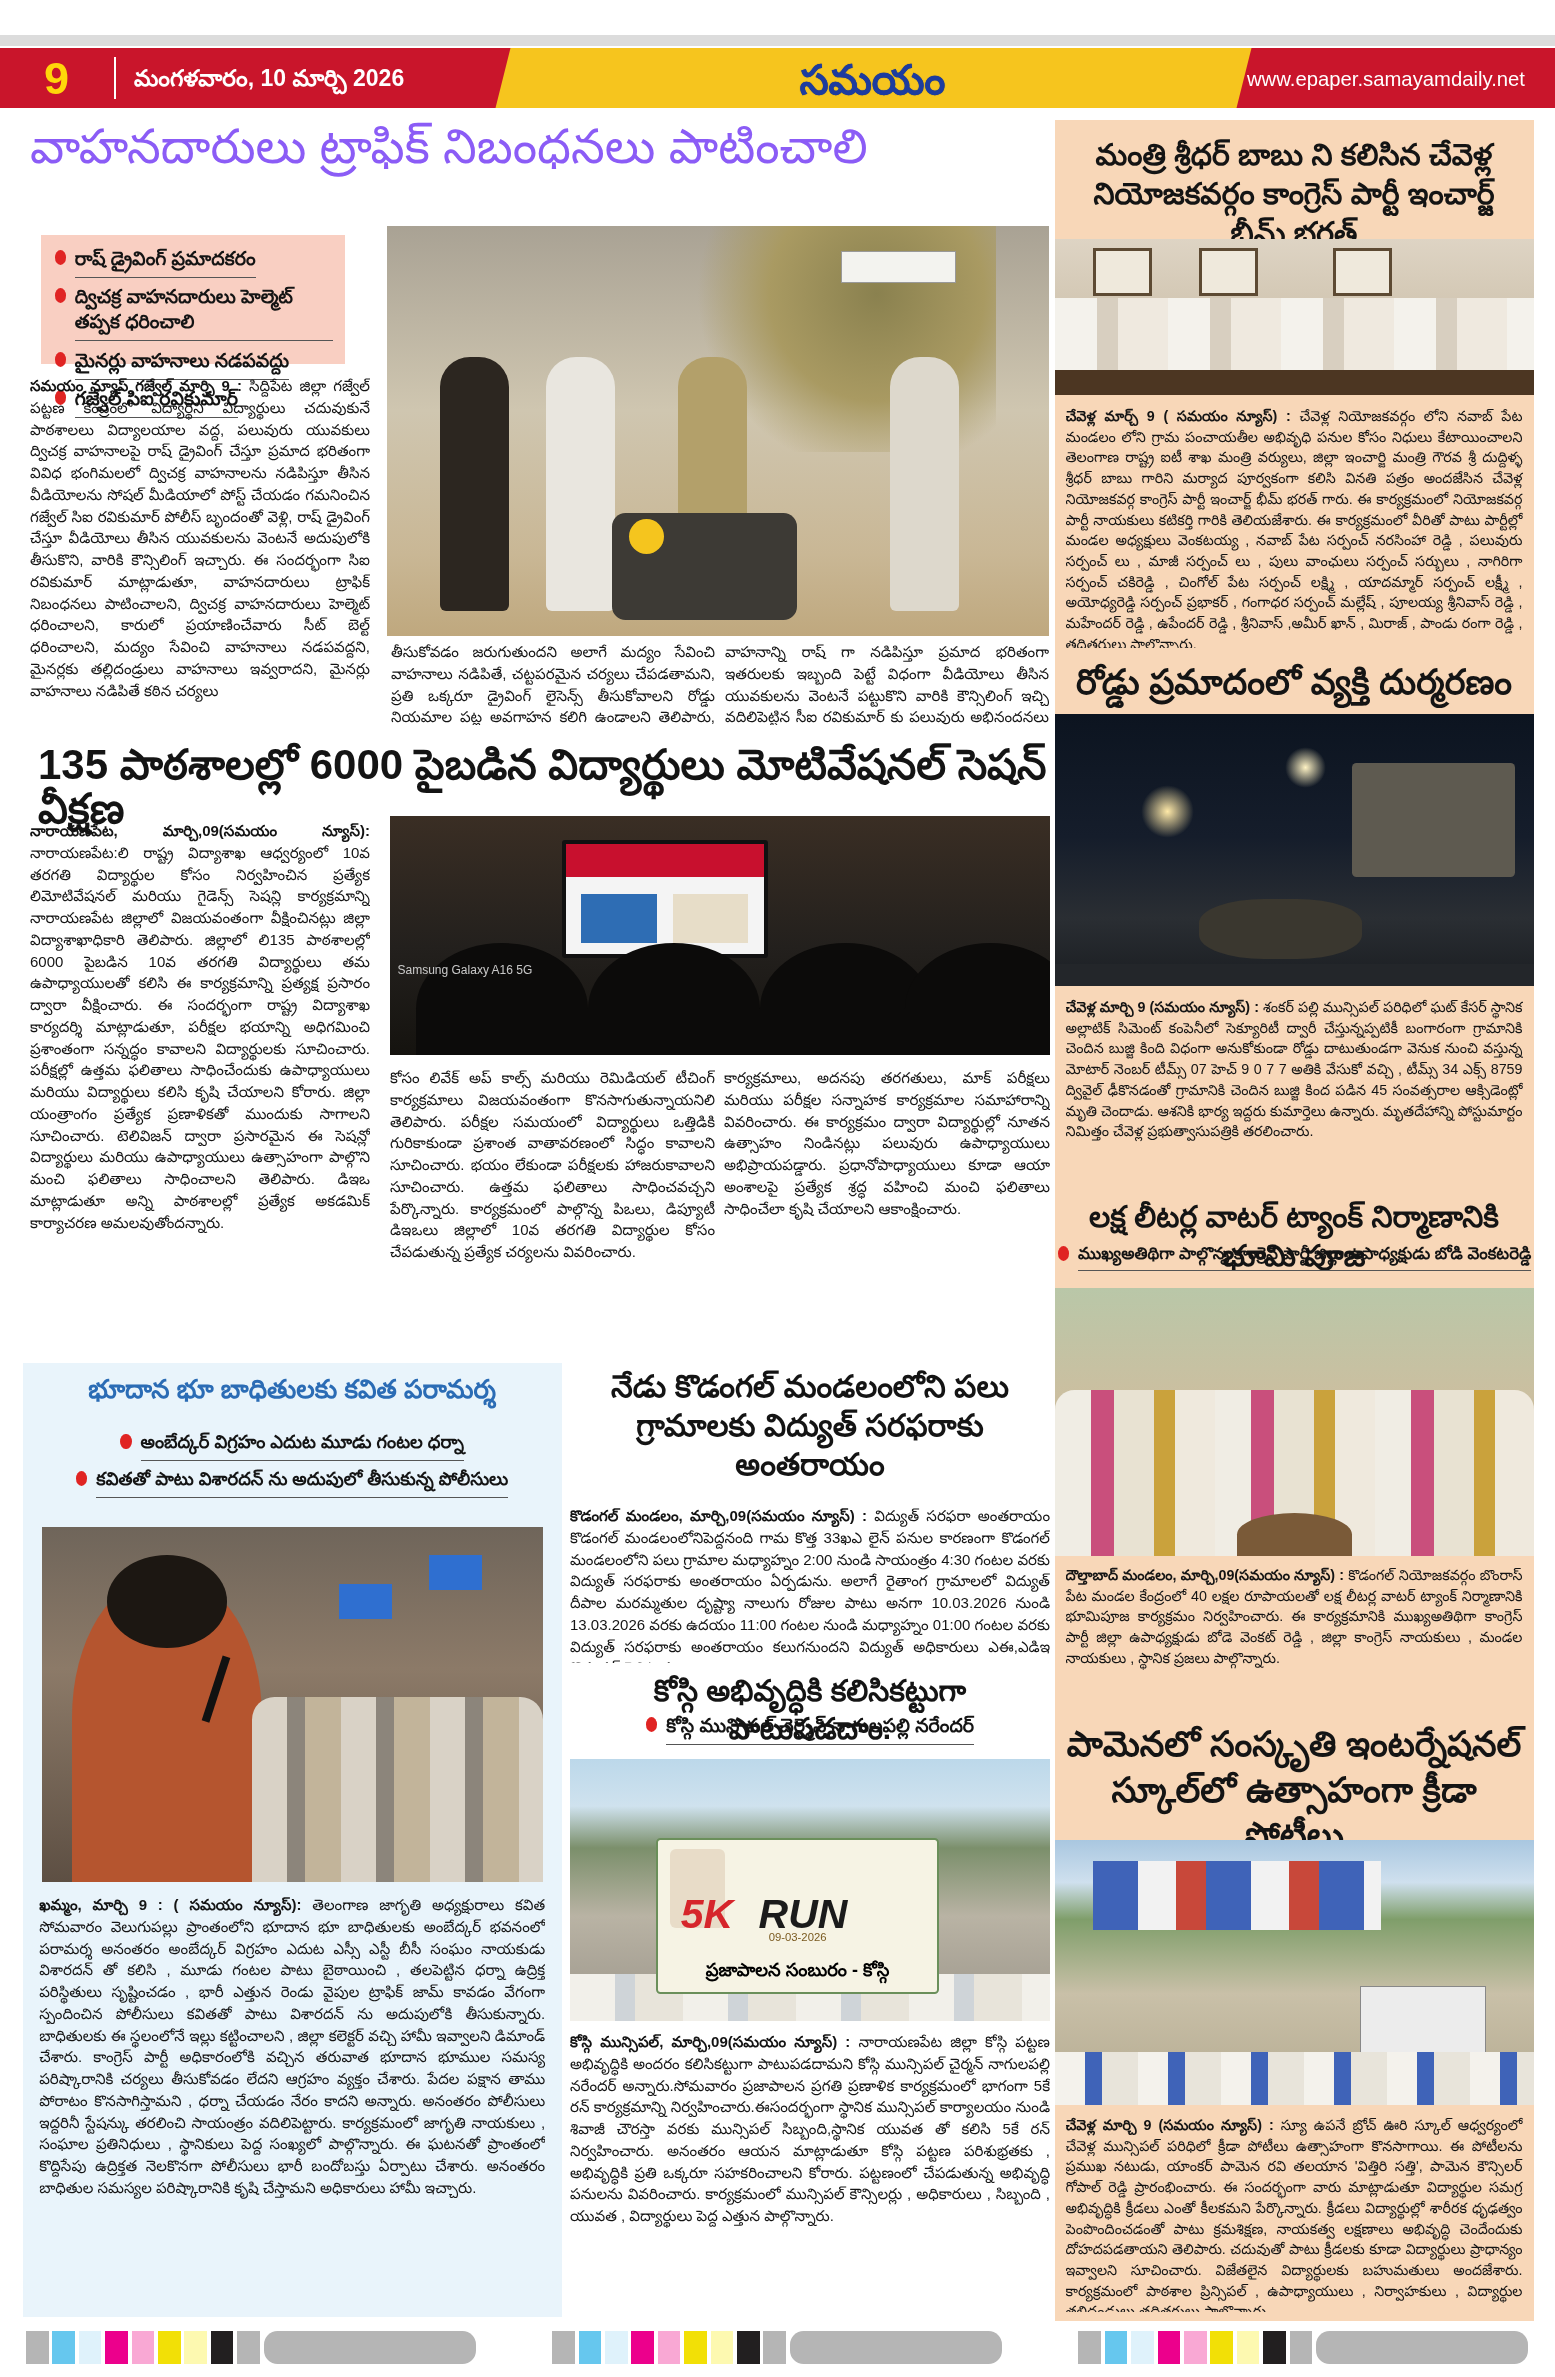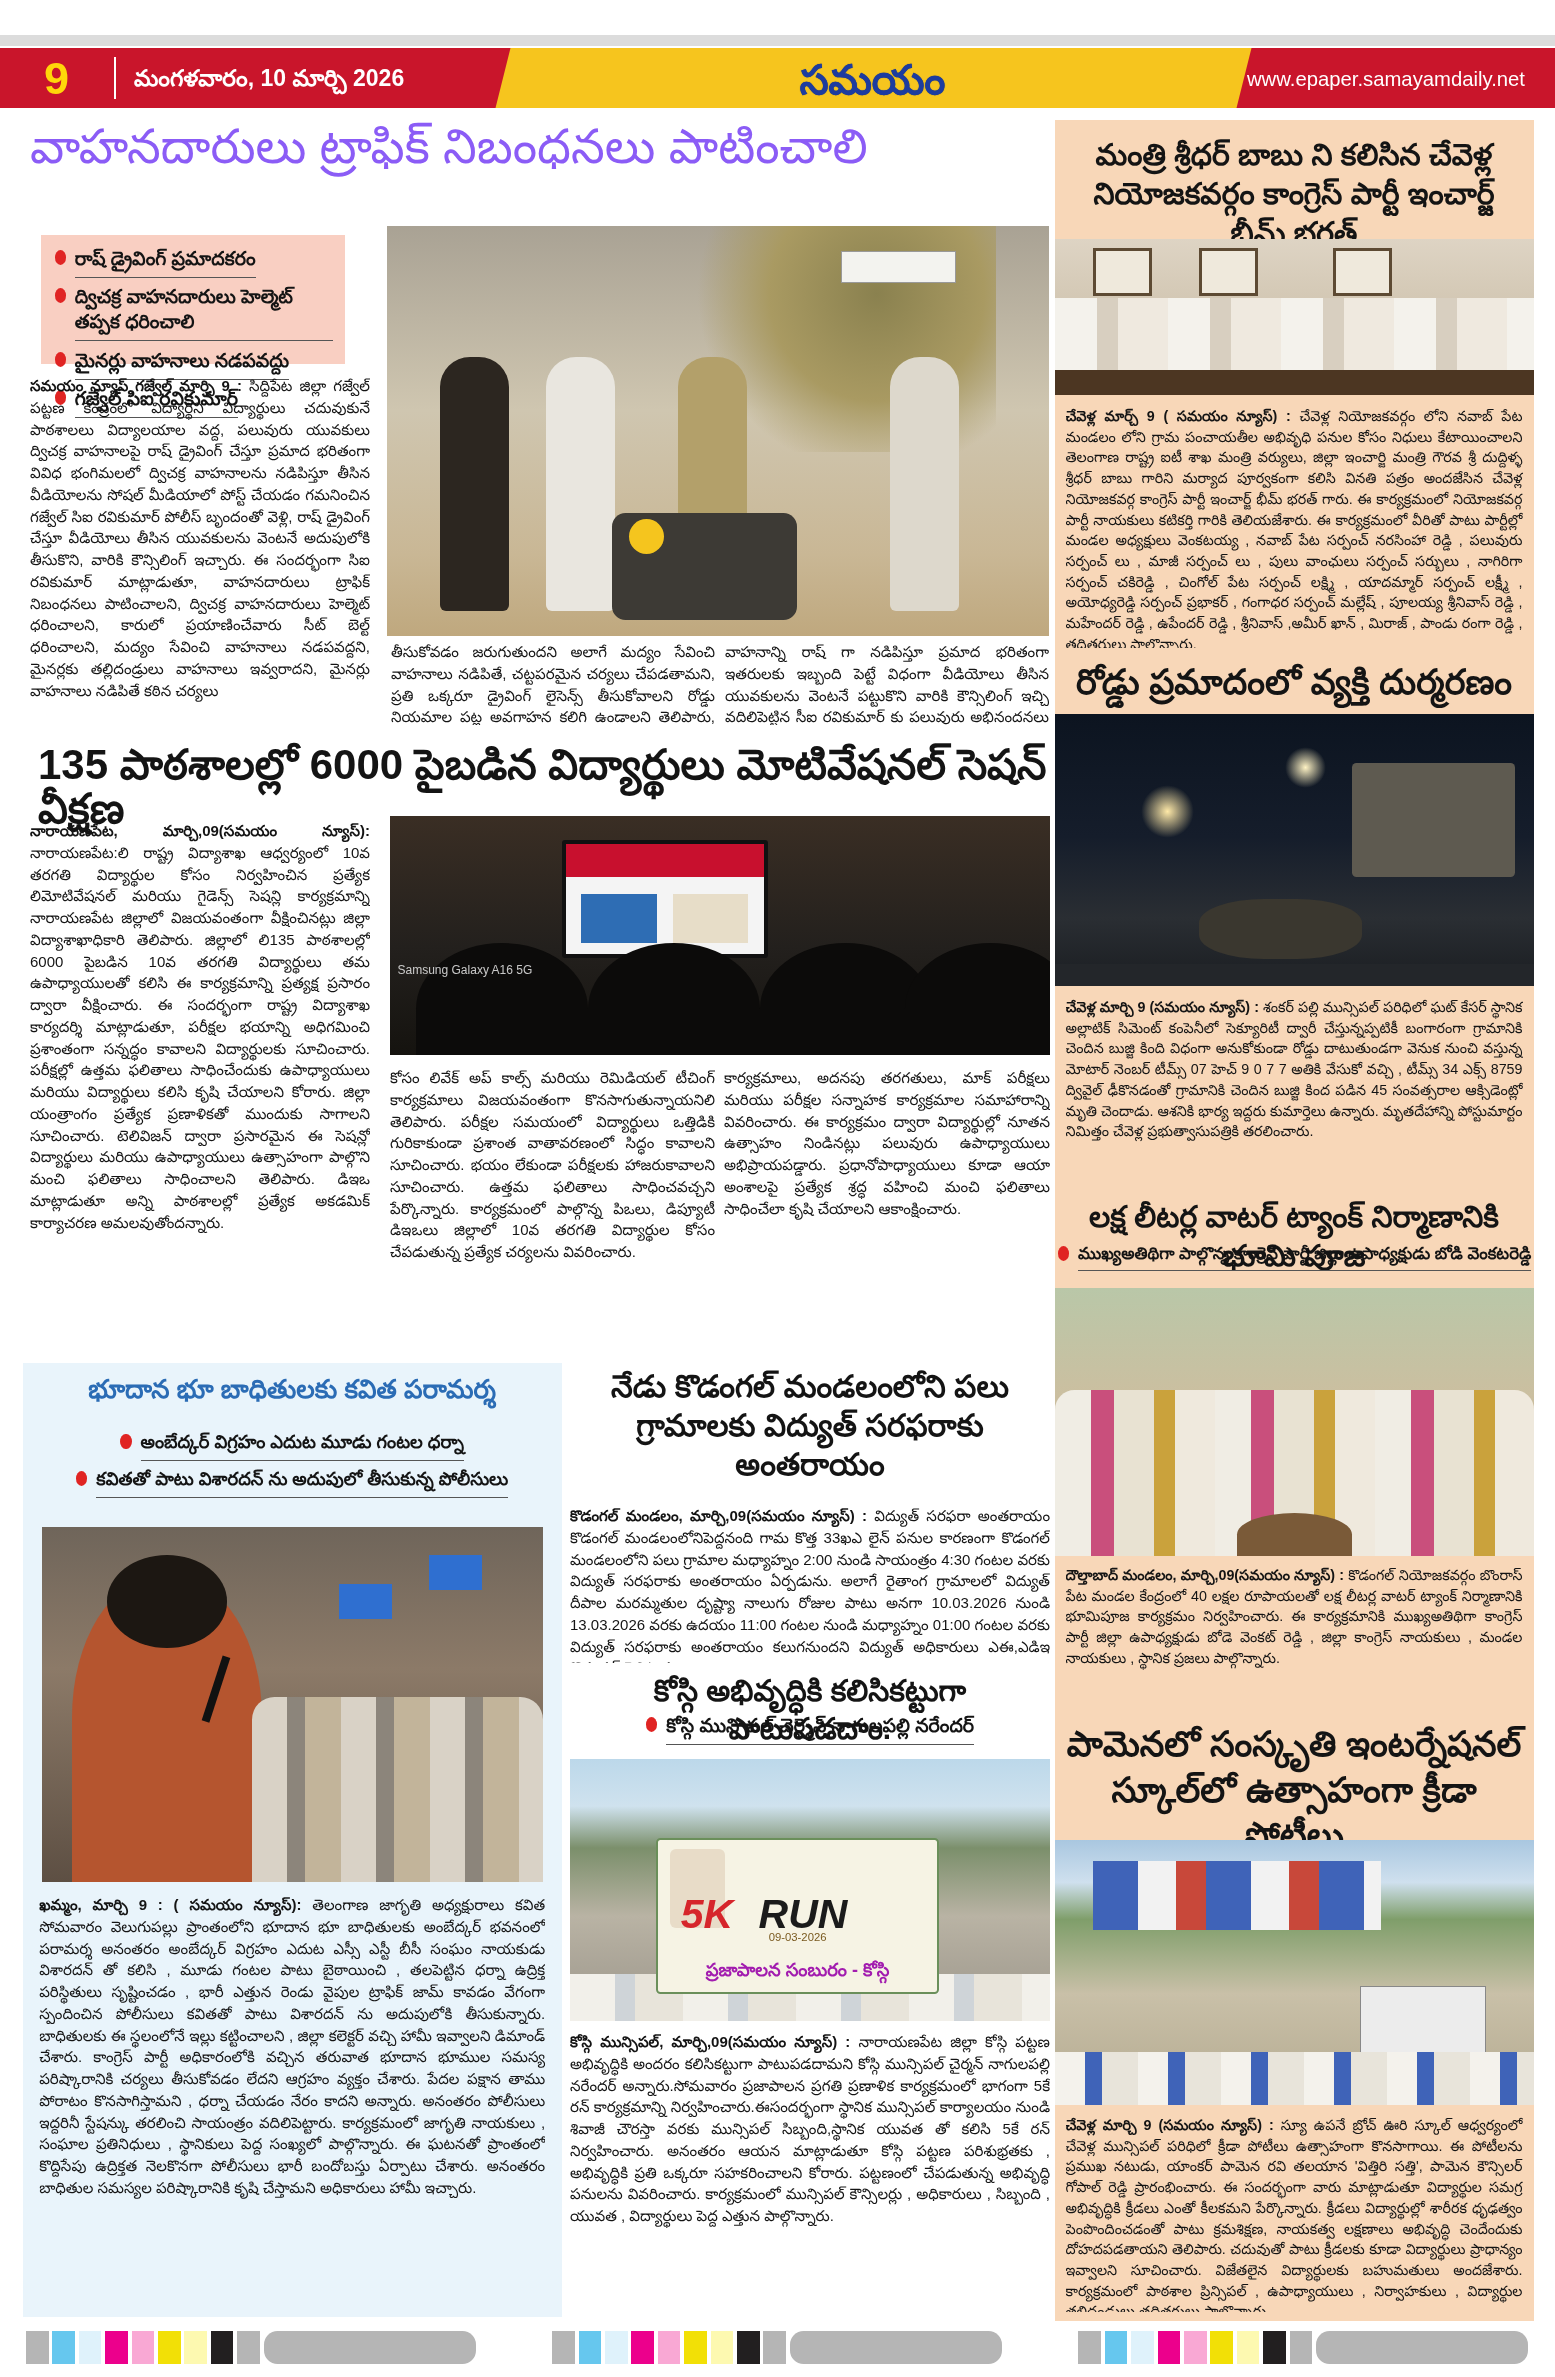--- a/index.html
+++ b/index.html
@@ -59,21 +59,21 @@
   .ph-kavitha .lady{position:absolute;left:6%;bottom:0;width:38%;height:86%;border-radius:46% 46% 0 0;background:#b5552f;}
   .ph-kavitha .hair{position:absolute;left:13%;top:8%;width:24%;height:26%;border-radius:50%;background:#1c1712;}
   .ph-kavitha .mic{position:absolute;left:34%;top:36%;width:7.5px;height:68px;background:#111;transform:rotate(18deg);}
   .ph-kavitha .flag{position:absolute;width:53px;height:35px;background:#2f6fd0;}
   .ph-kavitha .fl1{right:12%;top:8%;} .ph-kavitha .fl2{right:30%;top:16%;}
   .ph-kavitha .crowd{position:absolute;right:0;bottom:0;width:58%;height:52%;background:repeating-linear-gradient(90deg,#d9d2c6 0 35px,#8c857b 35px 53px,#c2b49a 53px 89px);border-radius:22.6px 22.6px 0 0;}
   .ph-run{background:linear-gradient(180deg,#bcd8ea 0%,#cfe2ee 18%,#7b8f6b 34%,#b9b3a4 60%,#9b958a 100%);}
   .ph-run .banner{position:absolute;left:18%;top:30%;width:58%;height:58%;background:#f6f3e4;border:2.3px solid #6a8f5a;border-radius:4.5px;}
   .ph-run .b5k{position:absolute;left:8%;top:34%;font-size:41px;font-weight:800;font-style:italic;color:#d6252b;}
   .ph-run .brun{position:absolute;left:36%;top:34%;font-size:41px;font-weight:800;font-style:italic;color:#1b1b1b;}
-  .ph-run .bsub{position:absolute;left:0;bottom:4%;width:100%;text-align:center;font-size:18px;font-weight:800;color:#a21caf;}
+  .ph-run .bsub{position:absolute;left:0;bottom:4%;width:100%;text-align:center;font-size:18px;font-weight:800;color:#000000;}
   .ph-run .bdate{position:absolute;left:0;bottom:32%;width:100%;text-align:center;font-size:11.3px;color:#7a5a20;}
   .ph-run .cm{position:absolute;left:4%;top:6%;width:20%;height:52%;background:#e8dcc8;border-radius:6px;}
   .ph-run .crowd{position:absolute;left:0;bottom:0;width:100%;height:18%;background:repeating-linear-gradient(90deg,#f2f0ea 0 45px,#cfd4d8 45px 65px,#e8e4da 65px 113px);}
   .ph-meet{background:linear-gradient(180deg,#ded4c4 0%,#cfc3ae 55%,#6e5238 100%);}
   .ph-meet .frame{position:absolute;top:6%;width:53px;height:42px;background:#efe9dc;border:3px solid #5d4a33;}
   .ph-meet .fr1{left:8%;} .ph-meet .fr2{left:30%;} .ph-meet .fr3{left:58%;}
   .ph-meet .men{position:absolute;left:0;bottom:16%;width:100%;height:46%;background:repeating-linear-gradient(90deg,#f4f2ec 0 42px,#d8cfc0 42px 63px,#efe9df 63px 113px);}
   .ph-meet .desk{position:absolute;left:0;bottom:0;width:100%;height:16%;background:#4c3category;background:#4c3622;}
   .ph-acc{background:linear-gradient(180deg,#0c1420 0%,#151d2b 45%,#2a2e33 75%,#1a1d21 100%);}
   .ph-acc .truck{position:absolute;right:4%;top:18%;width:34%;height:42%;background:#5e5a50;border-radius:4.5px;}

